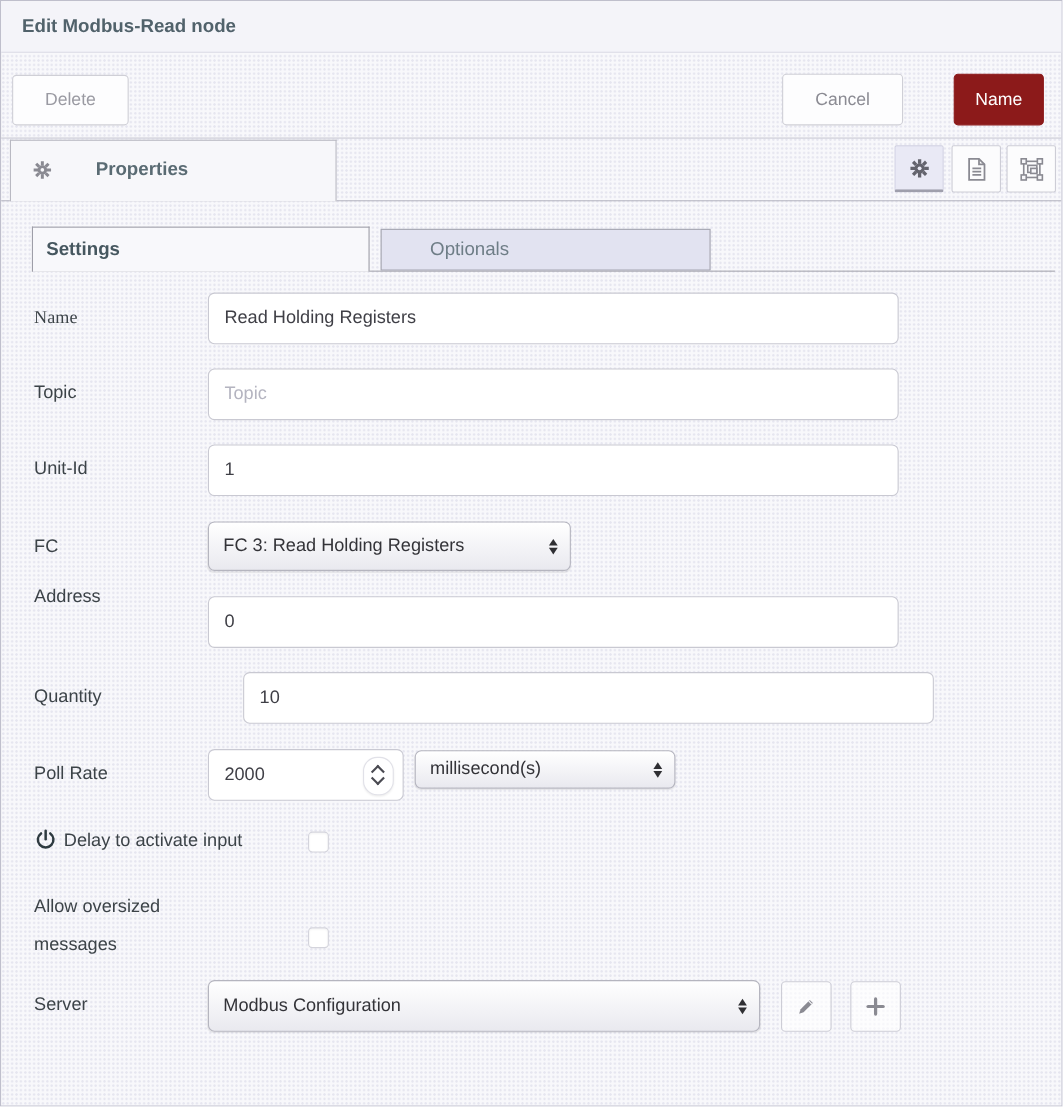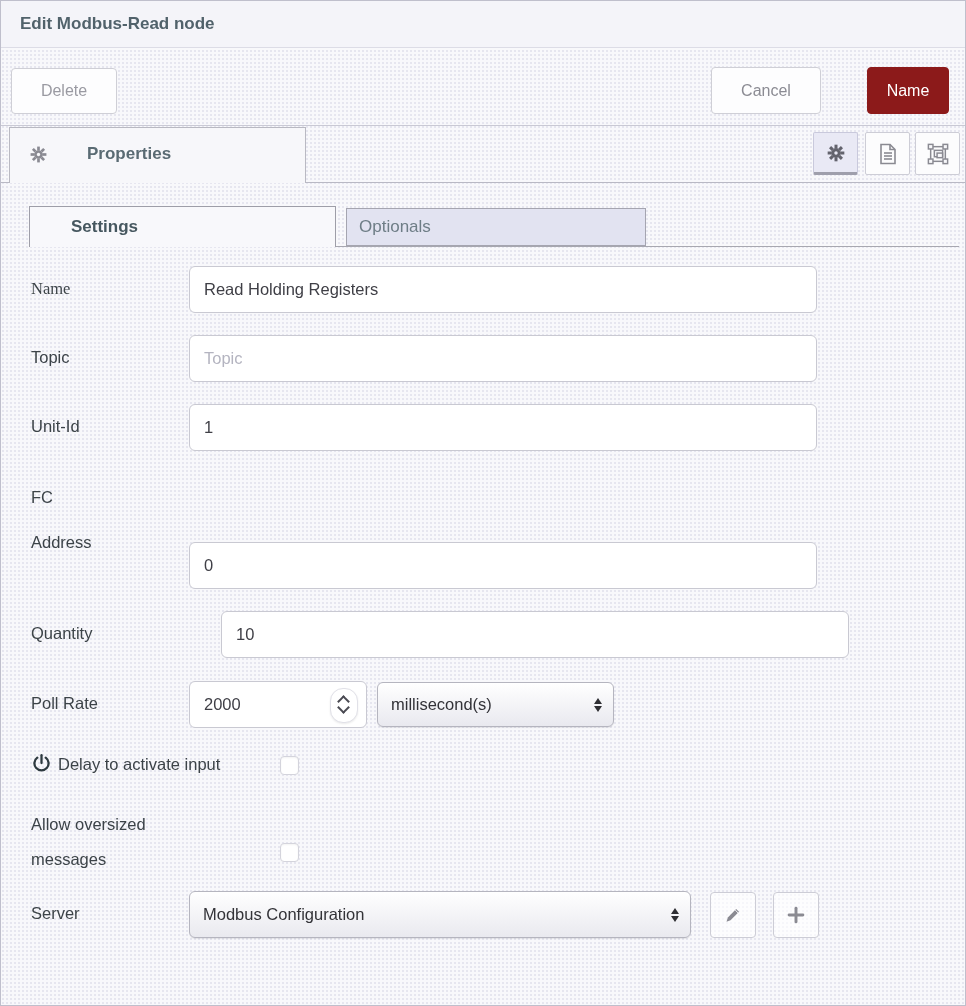--- a/index.html
+++ b/index.html
@@ -27,24 +27,24 @@
   .prop-tab .glabel { position:absolute; left:46px; top:16px; font-size:17px; font-weight:bold; color:#5a6b73;margin-left:31px; }
   .prop-tab svg { position:absolute; left:19px; top:17px; }
   .icon-btn { position:absolute; top:131px; width:45px; height:43px; box-sizing:border-box;
     border:1px solid #cdcdd6; border-radius:2px; background:#fcfcfd; display:flex; align-items:center; justify-content:center; cursor:pointer; z-index:2; }
   .icon-btn.active { background:#e9e9f5; border:1px solid #c9c9dc; border-bottom:3px solid #9f9fac; }
   .ib-gear { left:812px; } .ib-doc { left:864px; } .ib-frame { left:914px; }
   
   .subtab-line { position:absolute; left:28px; top:245px; width:930px; height:1px; background:#a7a7b0; z-index:1; }
   .tab-settings { position:absolute; left:28px; top:205px; width:307px; height:41px; background:#f8f8fb;
     border:1px solid #9e9ea8; border-bottom:none; box-sizing:border-box; z-index:2;
-    font-weight:bold; color:#46575f; font-size:17px; line-height:40px; padding-left:41px; cursor:pointer; }
+    font-weight:bold; color:#46575f; font-size:17px; line-height:40px; padding-left:12px; cursor:pointer; }
   .tab-optionals { position:absolute; left:345px; top:207px; width:300px; height:38px; background:#e2e3f1;
     border:1px solid #a5a5b0; box-sizing:border-box; z-index:2;
-    color:#6e7d86; font-size:17px; line-height:36px; padding-left:12px; cursor:pointer; }
+    color:#6e7d86; font-size:17px; line-height:36px; padding-left:44px; cursor:pointer; }
   
   .flabel { position:absolute; left:30px; font-size:16.5px; color:#3c4348; }
   .tinput { position:absolute; left:188px; width:628px; height:47px; box-sizing:border-box;
     border:1px solid #c9c9d2; border-radius:6px; background:#ffffff; font-size:16.5px; color:#3f3f46;
     padding:0 14px; font-family:"Liberation Sans", sans-serif; outline:none; }
   .tinput::placeholder { color:#b4b4c0; }
   .num-wrap { position:absolute; left:188px; top:680px; width:178px; height:47px; }
   .num-wrap .tinput { left:0; top:0; width:178px; padding-right:56px; }
   .spinner { position:absolute; right:9px; top:7px; width:26px; height:33px; background:#ffffff;
     border:1px solid #e1e1e8; border-radius:13px; box-shadow:0 1px 2px rgba(0,0,0,0.08); cursor:pointer; }
@@ -52,21 +52,21 @@
   .chv.up { top:8px; transform:rotate(45deg); }
   .chv.down { top:14px; transform:rotate(225deg); }
   .sel { position:absolute; box-sizing:border-box; border:1px solid #b5b5bf; border-radius:6px;
     background:linear-gradient(#ffffff,#e9e9ef); box-shadow:0 1px 1px rgba(0,0,0,0.08), inset 0 1px 0 #ffffff;
     font-size:16.5px; color:#333338; display:flex; align-items:center; padding:0 34px 0 13px; cursor:pointer; }
   .sel .arrows { position:absolute; right:11px; top:50%; transform:translateY(-50%);
     display:flex; flex-direction:column; gap:2px; align-items:center; }
   .tri-up { width:0; height:0; border-left:4.5px solid transparent; border-right:4.5px solid transparent; border-bottom:6px solid #2f2f33; }
   .tri-down { width:0; height:0; border-left:4.5px solid transparent; border-right:4.5px solid transparent; border-top:6px solid #2f2f33; }
   .sel-fc { left:188px; top:473px; width:330px; height:45px; }
-  .sel-unit { left:376px; top:681px; width:237px; height:45px; }
+  .sel-unit { left:376px; top:681px; width:237px; height:35px; }
   .sel-server { left:188px; top:890px; width:502px; height:47px; }
   .cbox { position:absolute; width:19px; height:19px; box-sizing:border-box; border:1px solid #d4d4dc;
     border-radius:4px; background:#ffffff; box-shadow:inset 0 1px 2px rgba(0,0,0,0.05); cursor:pointer; }
   .cb-delay { left:279px; top:755px; }
   .cb-oversized { left:279px; top:842px; }
   .delay-icon { position:absolute; left:30px; top:752px; }
   .delay-label { position:absolute; left:57px; top:754px; font-size:16.5px; color:#3c4348; }
   .oversized-label { position:absolute; left:30px; top:806px; width:160px; font-size:16.5px; color:#3c4348; line-height:35px; }
   .mini-btn { position:absolute; top:891px; width:46px; height:46px; box-sizing:border-box;
     border:1px solid #cdcdd6; border-radius:4px; background:rgba(255,255,255,0.65);
@@ -153,20 +153,27 @@
   <div class="flabel lab-name">Name</div>
   <input class="tinput in-name" value="Read Holding Registers" style="">
 
   <div class="flabel lab-topic">Topic</div>
   <input class="tinput in-topic" placeholder="Topic" style="">
 
   <div class="flabel lab-unit">Unit-Id</div>
   <input class="tinput in-unit" value="1" style="">
 
   <div class="flabel lab-fc">FC</div>
+  <div class="sel sel-fc">
+    <span>FC 3: Read Holding Registers</span>
+    <span class="arrows">
+      <span class="tri-up"></span>
+        <span class="tri-down"></span>
+    </span>
+  </div>
 
   <div class="flabel lab-address">Address</div>
   <input class="tinput in-address" value="0" style="">
 
   <div class="flabel lab-quantity">Quantity</div>
   <input class="tinput in-quantity" value="10" style="">
 
   <div class="flabel lab-poll">Poll Rate</div>
   <div class="num-wrap">
     <input class="tinput" value="2000" style="">

